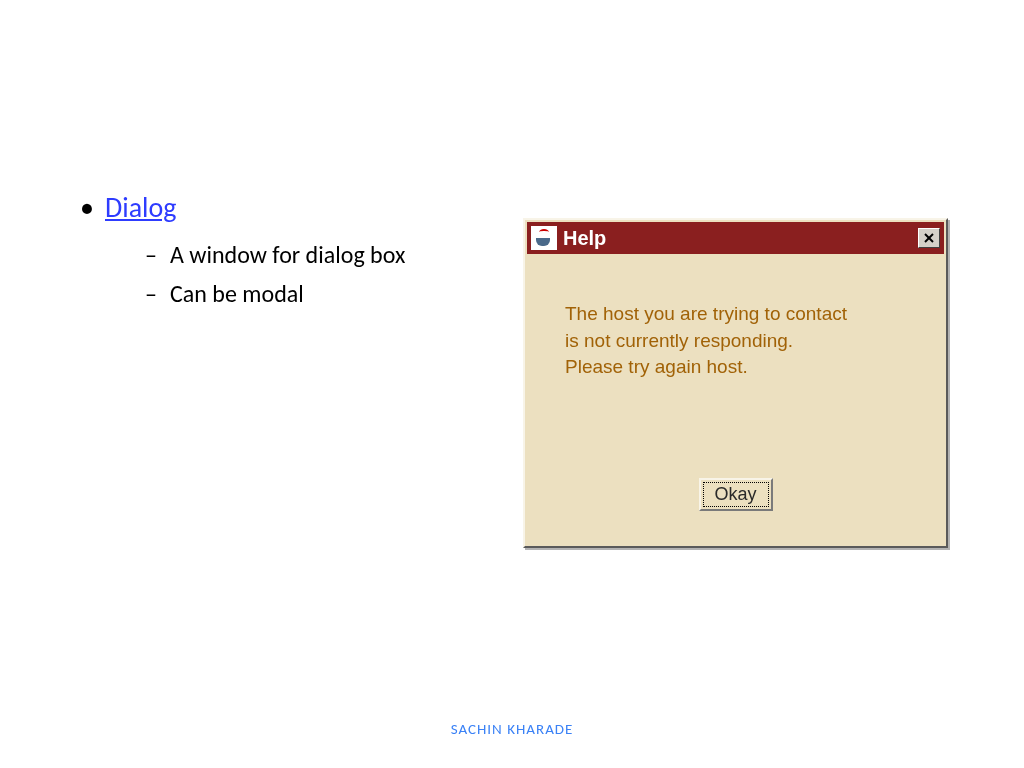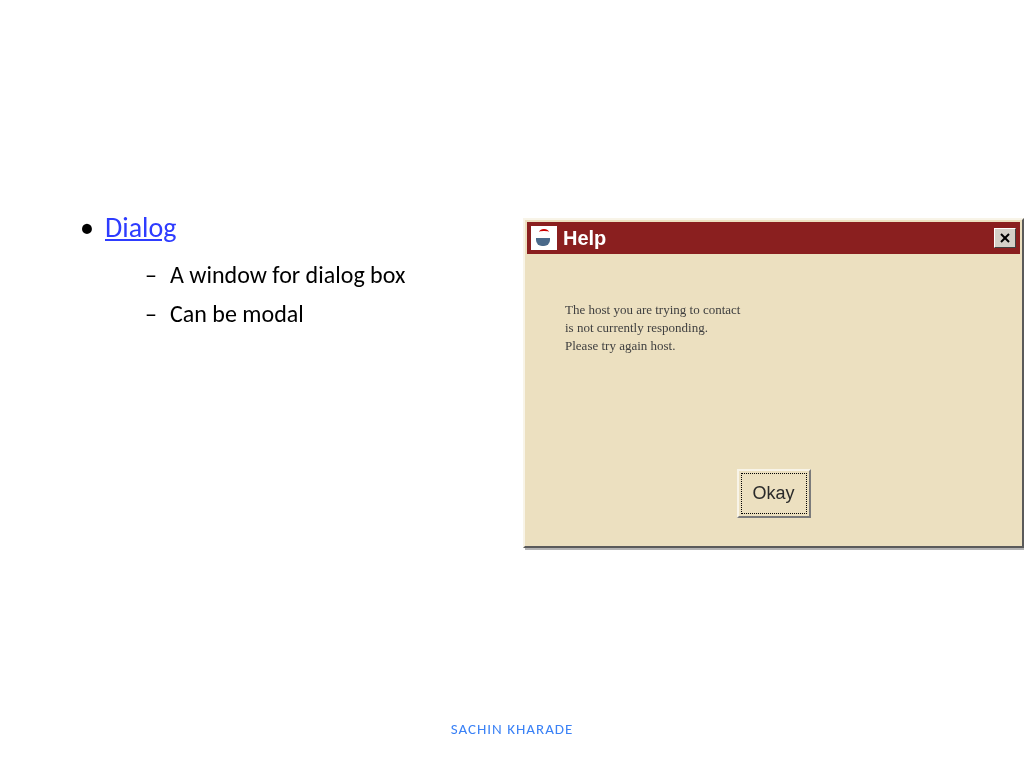--- a/index.html
+++ b/index.html
@@ -12,21 +12,20 @@
       height: 768px;
       background: #ffffff;
       font-family: Calibri, Arial, sans-serif;
       position: relative;
     }
     .slide-content {
       padding: 190px 80px 0 80px;
     }
     .bullet-list {
       list-style: none;
-      margin-top: 20px;
     }
     .bullet-item {
       position: relative;
       padding-left: 25px;
       font-size: 28px;
       margin-bottom: 8px;
     }
     .bullet-item::before {
       content: "•";
       position: absolute;
@@ -51,21 +50,21 @@
     .sub-item::before {
       content: "–";
       position: absolute;
       left: 40px;
       top: 0;
     }
     .dialog-window {
       position: absolute;
       top: 218px;
       left: 523px;
-      width: 501px;
+      width: 425px;
       height: 330px;
       background: #ece0c0;
       border-top: 2px solid #f8f4e8;
       border-left: 2px solid #f8f4e8;
       border-right: 2px solid #5a5a5a;
       border-bottom: 2px solid #5a5a5a;
       box-shadow: 2px 2px 0 rgba(0,0,0,0.3);
     }
     .title-bar {
       height: 32px;
@@ -128,31 +127,31 @@
       font-family: Arial, sans-serif;
       font-size: 14px;
       font-weight: bold;
       color: #000;
       cursor: pointer;
     }
     .dialog-body {
       padding: 45px 30px 0 40px;
     }
     .dialog-message {
-      font-family: Liberation Serif, serif;
-      font-size: 13px;
-      color: #404040;
+      font-family: Liberation Sans, sans-serif;
+      font-size: 19px;
+      color: #a16207;
       line-height: 1.4;
     }
     .okay-button {
       position: absolute;
-      bottom: 28px;
+      bottom: 35px;
       left: 50%;
       transform: translateX(-50%);
-      padding: 12px 14px;
+      padding: 4px 14px;
       background: #ece0c0;
       border-top: 2px solid #f8f4e8;
       border-left: 2px solid #f8f4e8;
       border-right: 2px solid #7a7a7a;
       border-bottom: 2px solid #7a7a7a;
       font-family: Arial, sans-serif;
       font-size: 18px;
       color: #2a2a2a;
       cursor: pointer;
       outline: 1px dotted #000;

